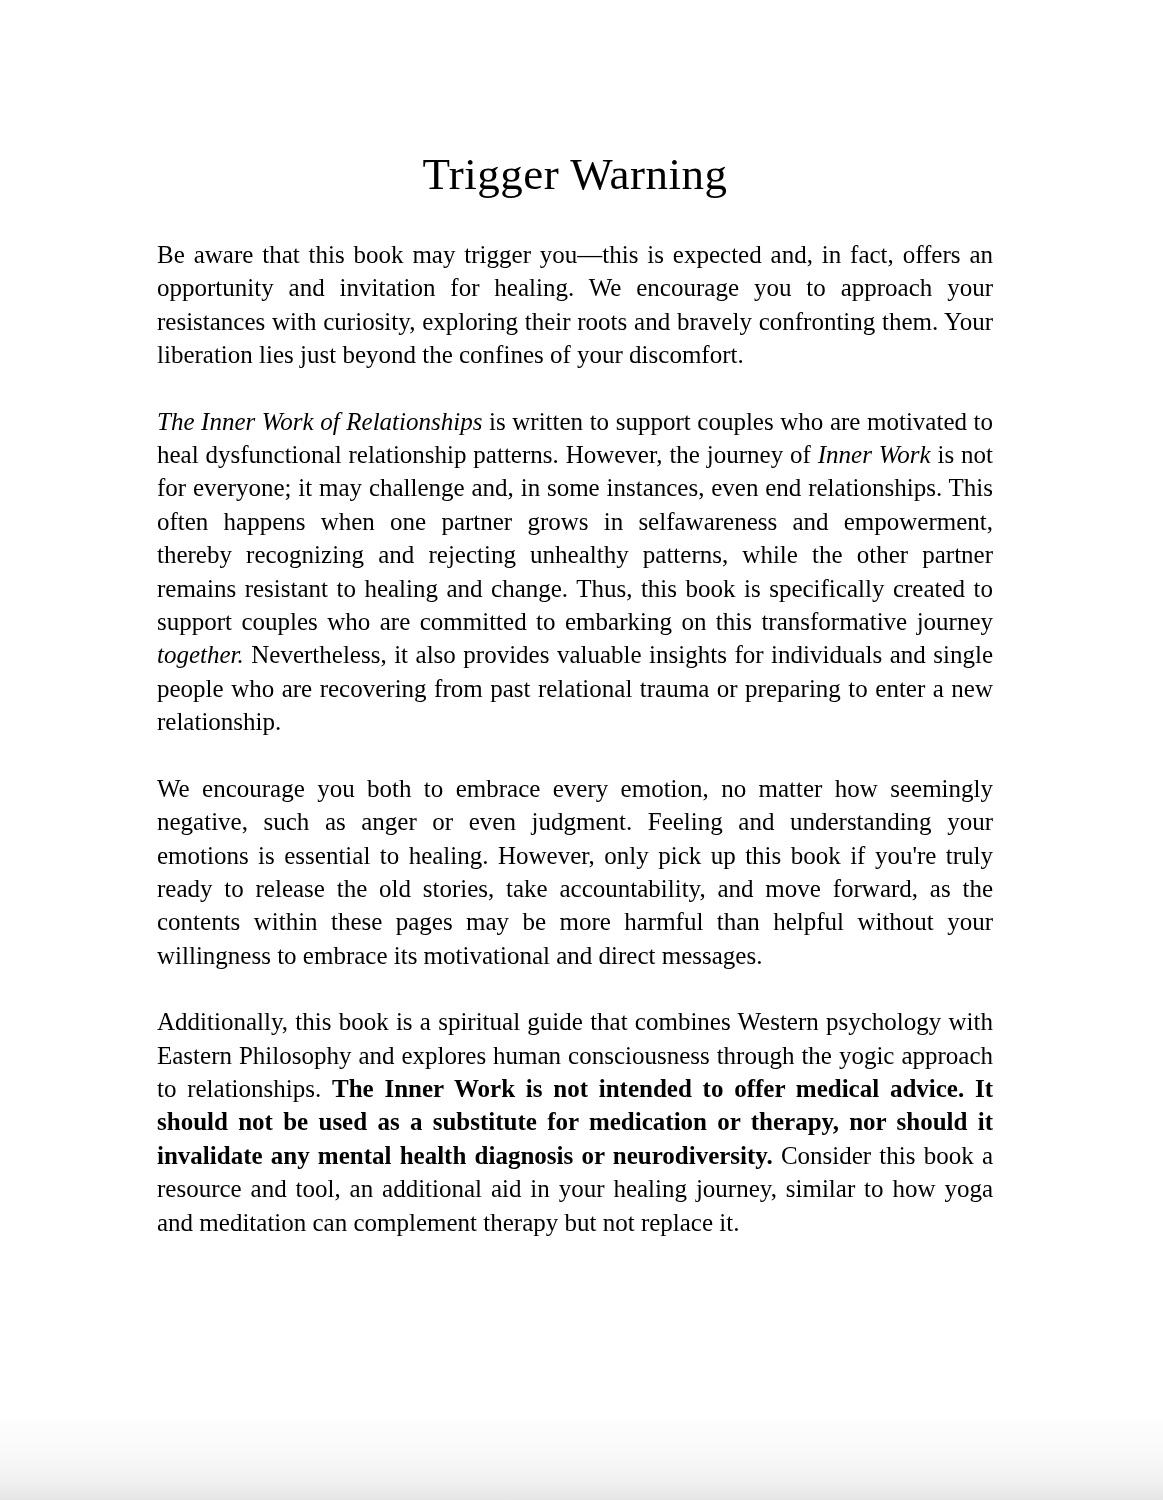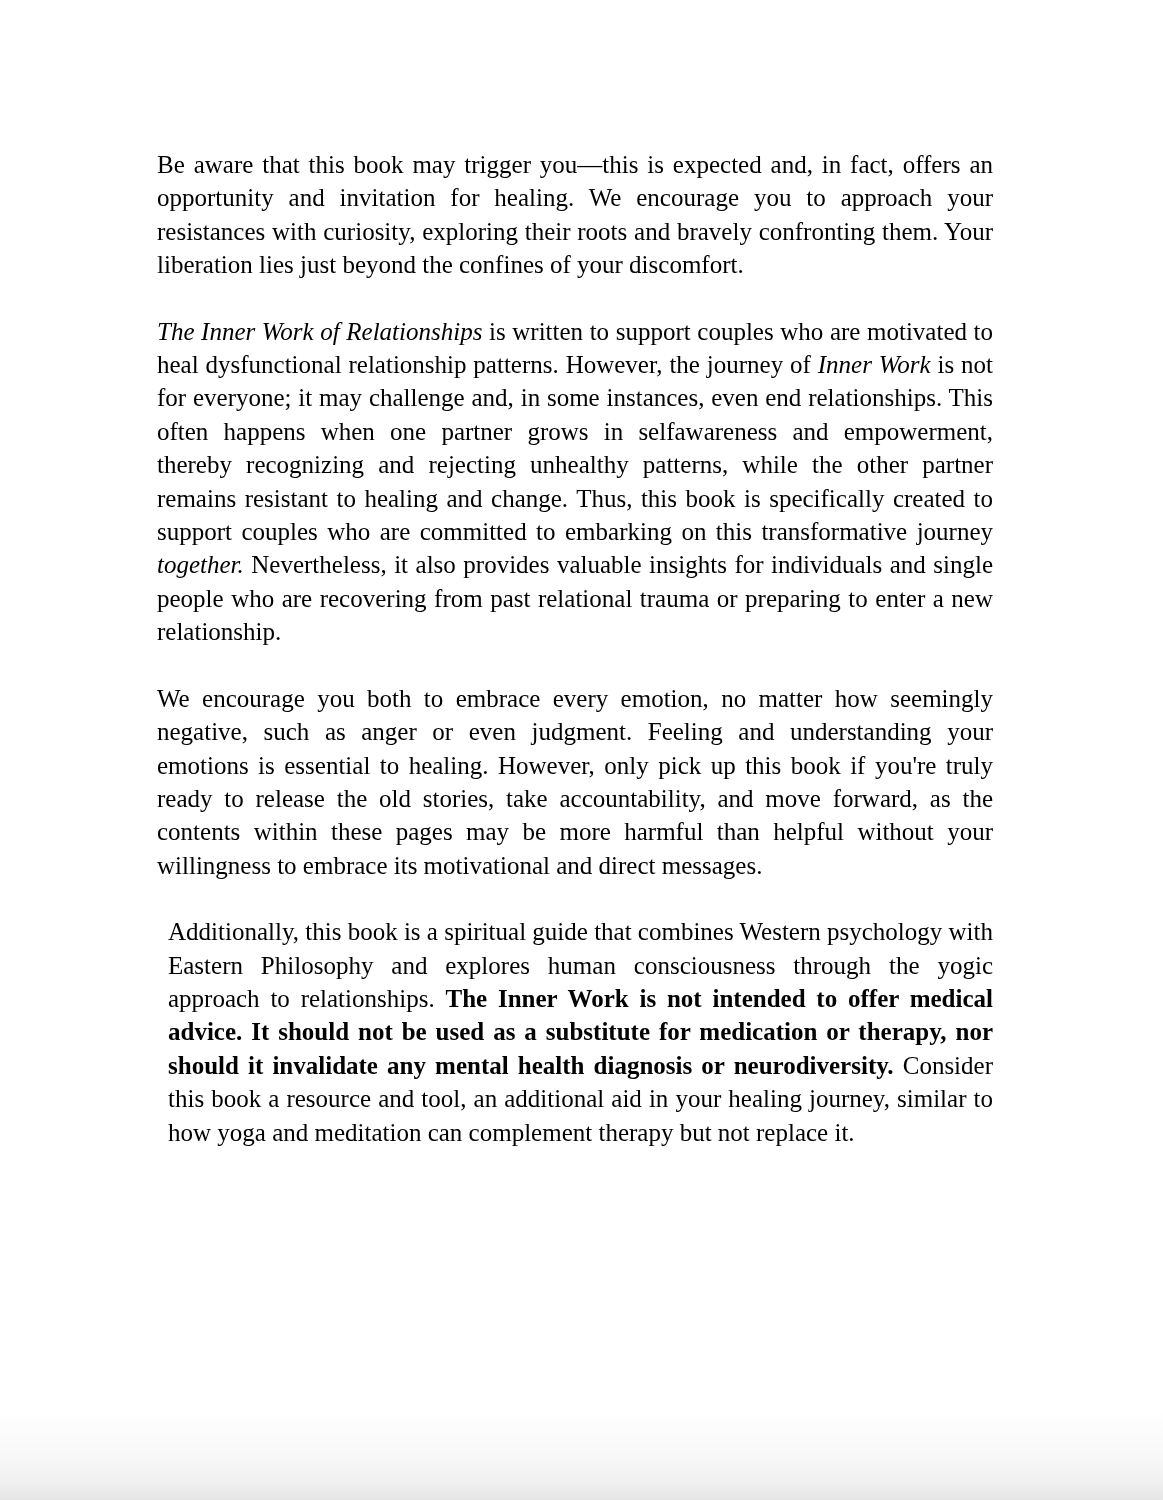--- a/index.html
+++ b/index.html
@@ -31,21 +31,20 @@
     letter-spacing: 0.5px;
   }
   .body-text p {
     font-size: 25px;
     line-height: 33.4px;
     text-align: justify;
     margin: 0 0 33px 0;
   }
   .body-text p:last-child {
     margin-bottom: 0;
-    margin-left: 11px;
   }
   .body-text em {
     font-style: italic;
   }
   .body-text strong {
     font-weight: 700;
   }
   .bottom-fade {
     position: absolute;
     left: 0;
@@ -60,20 +59,21 @@
       rgba(0,0,0,0.10) 100%
     );
     pointer-events: none;
   }
 </style>
 </head>
 <body>
 
 <div class="page">
   <div class="content">
+    <h1 class="doc-title">Trigger Warning</h1>
     <div class="body-text">
         <p><span>Be aware that this book may trigger you—this is expected and, in fact, offers an opportunity and invitation for healing. We encourage you to approach your resistances with curiosity, exploring their roots and bravely confronting them. Your liberation lies just beyond the confines of your discomfort.</span></p>
         <p><em>The Inner Work of Relationships</em><span> is written to support couples who are motivated to heal dysfunctional relationship patterns. However, the journey of </span><em>Inner Work</em><span> is not for everyone; it may challenge and, in some instances, even end relationships. This often happens when one partner grows in selfawareness and empowerment, thereby recognizing and rejecting unhealthy patterns, while the other partner remains resistant to healing and change. Thus, this book is specifically created to support couples who are committed to embarking on this transformative journey </span><em>together.</em><span> Nevertheless, it also provides valuable insights for individuals and single people who are recovering from past relational trauma or preparing to enter a new relationship.</span></p>
         <p><span>We encourage you both to embrace every emotion, no matter how seemingly negative, such as anger or even judgment. Feeling and understanding your emotions is essential to healing. However, only pick up this book if you're truly ready to release the old stories, take accountability, and move forward, as the contents within these pages may be more harmful than helpful without your willingness to embrace its motivational and direct messages.</span></p>
         <p><span>Additionally, this book is a spiritual guide that combines Western psychology with Eastern Philosophy and explores human consciousness through the yogic approach to relationships. </span><strong>The Inner Work is not intended to offer medical advice. It should not be used as a substitute for medication or therapy, nor should it invalidate any mental health diagnosis or neurodiversity.</strong><span> Consider this book a resource and tool, an additional aid in your healing journey, similar to how yoga and meditation can complement therapy but not replace it.</span></p>
       </div>
   </div>
   <div class="bottom-fade"></div>
 </div>
 

